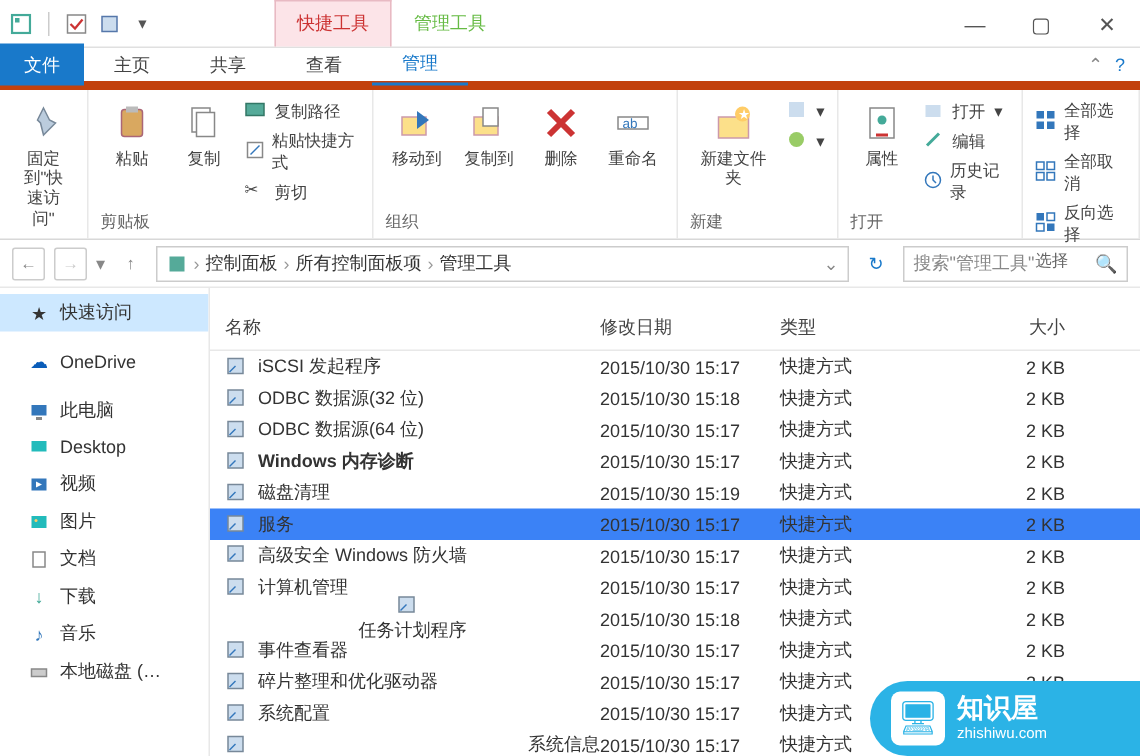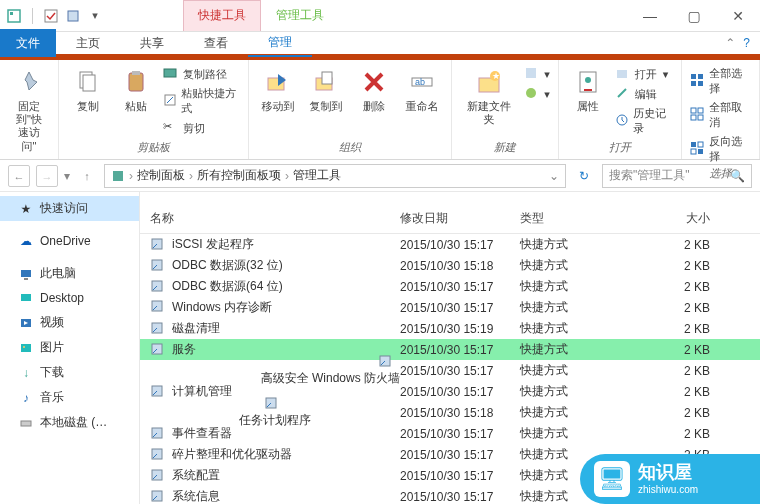--- a/index.html
+++ b/index.html
@@ -14,21 +14,21 @@
 .titlebar-tab.mgmt { color: #6b4; }
 .win-controls { margin-left: auto; display: flex; }
 .win-btn { width: 44px; height: 28px; display: flex; align-items: center; justify-content: center; font-size: 14px; color: #555; }
 .menubar { height: 28px; display: flex; align-items: center; border-bottom: 6px solid #c2410c; }
 .file-tab { background: #1979ca; color: #fff; padding: 6px 16px; height: 28px; display: flex; align-items: center; }
 .menu-tab { padding: 6px 20px; height: 28px; display: flex; align-items: center; color: #444; }
 .menu-tab.active { border-bottom: 2px solid #1979ca; color: #1979ca; }
 .help-area { margin-left: auto; padding-right: 10px; display: flex; align-items: center; gap: 8px; color: #888; }
 .ribbon { height: 100px; display: flex; background: #fff; border-bottom: 1px solid #d8d8d8; }
 .ribbon-group { border-right: 1px solid #e8e8e8; padding: 4px 8px; display: flex; flex-direction: column; justify-content: space-between; }
-.ribbon-group-label { text-align: center; font-size: 11px; color: #666; padding-top: 2px; font-style: italic; }
+.ribbon-group-label { text-align: left; font-size: 11px; color: #666; padding-top: 2px; }
 .ribbon-content { display: flex; gap: 6px; flex: 1; align-items: flex-start; }
 .ribbon-btn-v { display: flex; flex-direction: column; align-items: center; gap: 2px; padding: 2px 4px; min-width: 42px; }
 .ribbon-btn-v .ricon { width: 32px; height: 32px; display: flex; align-items: center; justify-content: center; }
 .ribbon-btn-v .rlabel { font-size: 11px; color: #444; text-align: center; line-height: 1.2; }
 .ribbon-mini-col { display: flex; flex-direction: column; gap: 4px; padding-top: 2px; }
 .ribbon-mini { display: flex; align-items: center; gap: 4px; font-size: 11px; color: #444; }
 .ribbon-mini .micon { width: 16px; height: 16px; display: inline-flex; }
 .addr-bar { height: 32px; display: flex; align-items: center; gap: 6px; padding: 0 8px; border-bottom: 1px solid #e8e8e8; }
 .nav-arrow { width: 22px; height: 22px; border: 1px solid #ccc; border-radius: 2px; display: flex; align-items: center; justify-content: center; color: #888; font-size: 11px; }
 .breadcrumb { flex: 1; height: 24px; border: 1px solid #ccc; display: flex; align-items: center; padding: 0 6px; gap: 4px; font-size: 12px; color: #333; }
@@ -41,21 +41,21 @@
 .side-item.quick { background: #cde8ff; }
 .side-item .sicon { width: 16px; height: 16px; display: inline-flex; align-items: center; justify-content: center; }
 .side-group { margin-bottom: 8px; }
 .file-list { flex: 1; overflow: hidden; margin-top: 12px; }
 .list-header { display: flex; border-bottom: 1px solid #e8e8e8; padding: 6px 10px; font-size: 12px; color: #444; }
 .col-name { width: 250px; }
 .col-date { width: 120px; }
 .col-type { width: 120px; }
 .col-size { width: 70px; text-align: right; }
 .file-row { display: flex; align-items: center; padding: 2px 10px; font-size: 12px; color: #333; height: 21px; }
-.file-row.selected { background: #86efac; }
+.file-row.selected { background: #3b82f6; }
 .file-row .ficon { width: 16px; height: 16px; margin-right: 6px; display: inline-flex; }
 .watermark { position: absolute; right: 0; bottom: 0; width: 180px; height: 50px; background: #2bb3e6; border-radius: 28px 0 0 28px; display: flex; align-items: center; padding-left: 14px; gap: 8px; }
 .wm-icon { width: 36px; height: 36px; background: #fff; border-radius: 6px; display: flex; align-items: center; justify-content: center; color: #2bb3e6; font-size: 22px; }
 .wm-text { color: #fff; display: flex; flex-direction: column; line-height: 1.2; }
 .wm-text .wm-main { font-size: 18px; font-weight: bold; }
 .wm-text .wm-sub { font-size: 10px; }
 svg { display: block; }
 </style>
 </head>
 <body>
@@ -116,34 +116,34 @@
           </span>
         <span class="rlabel">固定到"快速访问"</span>
       </div>
     </div>
   </div>
   <div class="ribbon-group">
     <div class="ribbon-content">
       <div class="ribbon-btn-v">
         <span class="ricon">
             <svg width="28" height="28">
+              <rect x="7" y="5" width="14" height="18" rx="2" fill="#d9a860" stroke="#a67"></rect>
+              <rect x="10" y="3" width="8" height="4" fill="#bbb"></rect>
+            </svg>
+          </span>
+        <span class="rlabel">粘贴</span>
+      </div>
+      <div class="ribbon-btn-v">
+        <span class="ricon">
+            <svg width="28" height="28">
               <rect x="6" y="4" width="12" height="16" fill="#fff" stroke="#888"></rect>
               <rect x="9" y="7" width="12" height="16" fill="#fff" stroke="#888"></rect>
             </svg>
           </span>
         <span class="rlabel">复制</span>
-      </div>
-      <div class="ribbon-btn-v">
-        <span class="ricon">
-            <svg width="28" height="28">
-              <rect x="7" y="5" width="14" height="18" rx="2" fill="#d9a860" stroke="#a67"></rect>
-              <rect x="10" y="3" width="8" height="4" fill="#bbb"></rect>
-            </svg>
-          </span>
-        <span class="rlabel">粘贴</span>
       </div>
       <div class="ribbon-mini-col">
         <div class="ribbon-mini">
             <span class="micon">
               <svg width="14" height="14">
                 <rect x="1" y="3" width="12" height="8" fill="#5a9" stroke="#376"></rect>
               </svg>
             </span>
             <span>复制路径</span>
           </div>
@@ -392,20 +392,28 @@
       <div class="side-item">
           <span class="sicon">
             <svg width="14" height="14">
               <rect x="2" y="3" width="10" height="8" fill="#2bb"></rect>
               <circle cx="5" cy="6" r="1" fill="#fc6"></circle>
             </svg>
           </span>
           <span>图片</span>
         </div>
       <div class="side-item">
+          <span class="sicon">
+            <svg width="14" height="14">
+              <rect x="3" y="2" width="8" height="10" fill="#fff" stroke="#888"></rect>
+            </svg>
+          </span>
+          <span>文档</span>
+        </div>
+      <div class="side-item">
           <span class="sicon" style="color:#4a9;">↓</span>
           <span>下载</span>
         </div>
       <div class="side-item">
           <span class="sicon" style="color:#37b;">♪</span>
           <span>音乐</span>
         </div>
       <div class="side-item">
           <span class="sicon">
             <svg width="14" height="14">
@@ -460,69 +468,69 @@
                 <path d="M3 11 L7 7" stroke="#37b"></path>
               </svg>
             </span>
             <span>ODBC 数据源(64 位)</span>
           </div>
           <div class="col-date">2015/10/30 15:17</div>
           <div class="col-type">快捷方式</div>
           <div class="col-size">2 KB</div>
         </div>
         <div class="file-row">
+          <div class="col-name" style="display:flex;align-items:center;font-weight:bold;">
+            <span class="ficon">
+              <svg width="14" height="14">
+                <rect x="2" y="2" width="10" height="10" fill="#cde" stroke="#789"></rect>
+                <path d="M3 11 L7 7" stroke="#37b"></path>
+              </svg>
+            </span>
+            <span>Windows 内存诊断</span>
+          </div>
+          <div class="col-date">2015/10/30 15:17</div>
+          <div class="col-type">快捷方式</div>
+          <div class="col-size">2 KB</div>
+        </div>
+        <div class="file-row">
+          <div class="col-name" style="display:flex;align-items:center;">
+            <span class="ficon">
+              <svg width="14" height="14">
+                <rect x="2" y="2" width="10" height="10" fill="#cde" stroke="#789"></rect>
+                <path d="M3 11 L7 7" stroke="#37b"></path>
+              </svg>
+            </span>
+            <span>磁盘清理</span>
+          </div>
+          <div class="col-date">2015/10/30 15:19</div>
+          <div class="col-type">快捷方式</div>
+          <div class="col-size">2 KB</div>
+        </div>
+        <div class="file-row selected">
+          <div class="col-name" style="display:flex;align-items:center;">
+            <span class="ficon">
+              <svg width="14" height="14">
+                <rect x="2" y="2" width="10" height="10" fill="#cde" stroke="#789"></rect>
+                <path d="M3 11 L7 7" stroke="#37b"></path>
+              </svg>
+            </span>
+            <span>服务</span>
+          </div>
+          <div class="col-date">2015/10/30 15:17</div>
+          <div class="col-type">快捷方式</div>
+          <div class="col-size">2 KB</div>
+        </div>
+        <div class="file-row">
           <div class="col-name" style="display:flex;align-items:flex-start;">
             <span class="ficon">
               <svg width="14" height="14">
                 <rect x="2" y="2" width="10" height="10" fill="#cde" stroke="#789"></rect>
                 <path d="M3 11 L7 7" stroke="#37b"></path>
               </svg>
             </span>
-            <span>Windows 内存诊断</span>
-          </div>
-          <div class="col-date">2015/10/30 15:17</div>
-          <div class="col-type">快捷方式</div>
-          <div class="col-size">2 KB</div>
-        </div>
-        <div class="file-row">
-          <div class="col-name" style="display:flex;align-items:center;">
-            <span class="ficon">
-              <svg width="14" height="14">
-                <rect x="2" y="2" width="10" height="10" fill="#cde" stroke="#789"></rect>
-                <path d="M3 11 L7 7" stroke="#37b"></path>
-              </svg>
-            </span>
-            <span>磁盘清理</span>
-          </div>
-          <div class="col-date">2015/10/30 15:19</div>
-          <div class="col-type">快捷方式</div>
-          <div class="col-size">2 KB</div>
-        </div>
-        <div class="file-row selected">
-          <div class="col-name" style="display:flex;align-items:center;">
-            <span class="ficon">
-              <svg width="14" height="14">
-                <rect x="2" y="2" width="10" height="10" fill="#cde" stroke="#789"></rect>
-                <path d="M3 11 L7 7" stroke="#37b"></path>
-              </svg>
-            </span>
-            <span>服务</span>
-          </div>
-          <div class="col-date">2015/10/30 15:17</div>
-          <div class="col-type">快捷方式</div>
-          <div class="col-size">2 KB</div>
-        </div>
-        <div class="file-row">
-          <div class="col-name" style="display:flex;align-items:flex-end;flex-direction:column;">
-            <span class="ficon">
-              <svg width="14" height="14">
-                <rect x="2" y="2" width="10" height="10" fill="#cde" stroke="#789"></rect>
-                <path d="M3 11 L7 7" stroke="#37b"></path>
-              </svg>
-            </span>
             <span>高级安全 Windows 防火墙</span>
           </div>
           <div class="col-date">2015/10/30 15:17</div>
           <div class="col-type">快捷方式</div>
           <div class="col-size">2 KB</div>
         </div>
         <div class="file-row">
           <div class="col-name" style="display:flex;align-items:center;">
             <span class="ficon">
               <svg width="14" height="14">
@@ -586,21 +594,21 @@
                 <path d="M3 11 L7 7" stroke="#37b"></path>
               </svg>
             </span>
             <span>系统配置</span>
           </div>
           <div class="col-date">2015/10/30 15:17</div>
           <div class="col-type">快捷方式</div>
           <div class="col-size">2 KB</div>
         </div>
         <div class="file-row">
-          <div class="col-name" style="display:flex;align-items:center;">
+          <div class="col-name" style="display:flex;align-items:center;justify-content:space-between;">
             <span class="ficon">
               <svg width="14" height="14">
                 <rect x="2" y="2" width="10" height="10" fill="#cde" stroke="#789"></rect>
                 <path d="M3 11 L7 7" stroke="#37b"></path>
               </svg>
             </span>
             <span>系统信息</span>
           </div>
           <div class="col-date">2015/10/30 15:17</div>
           <div class="col-type">快捷方式</div>

